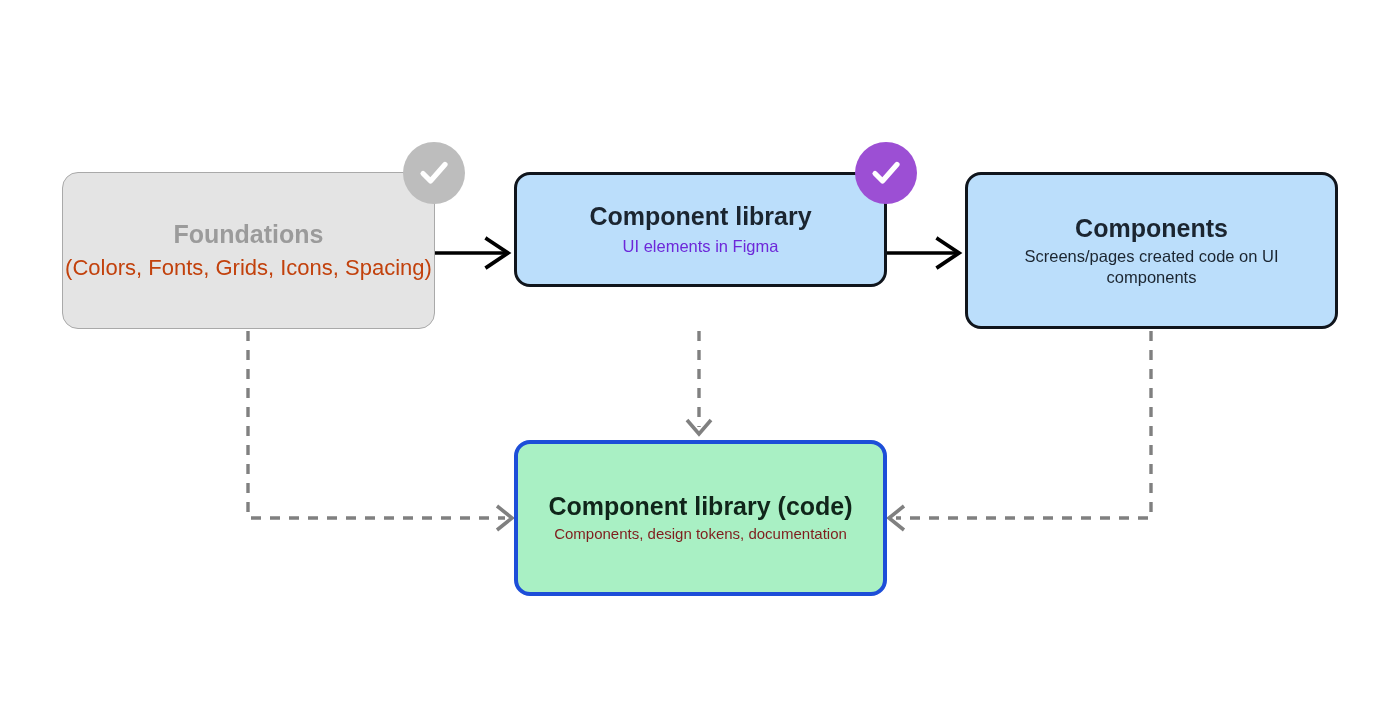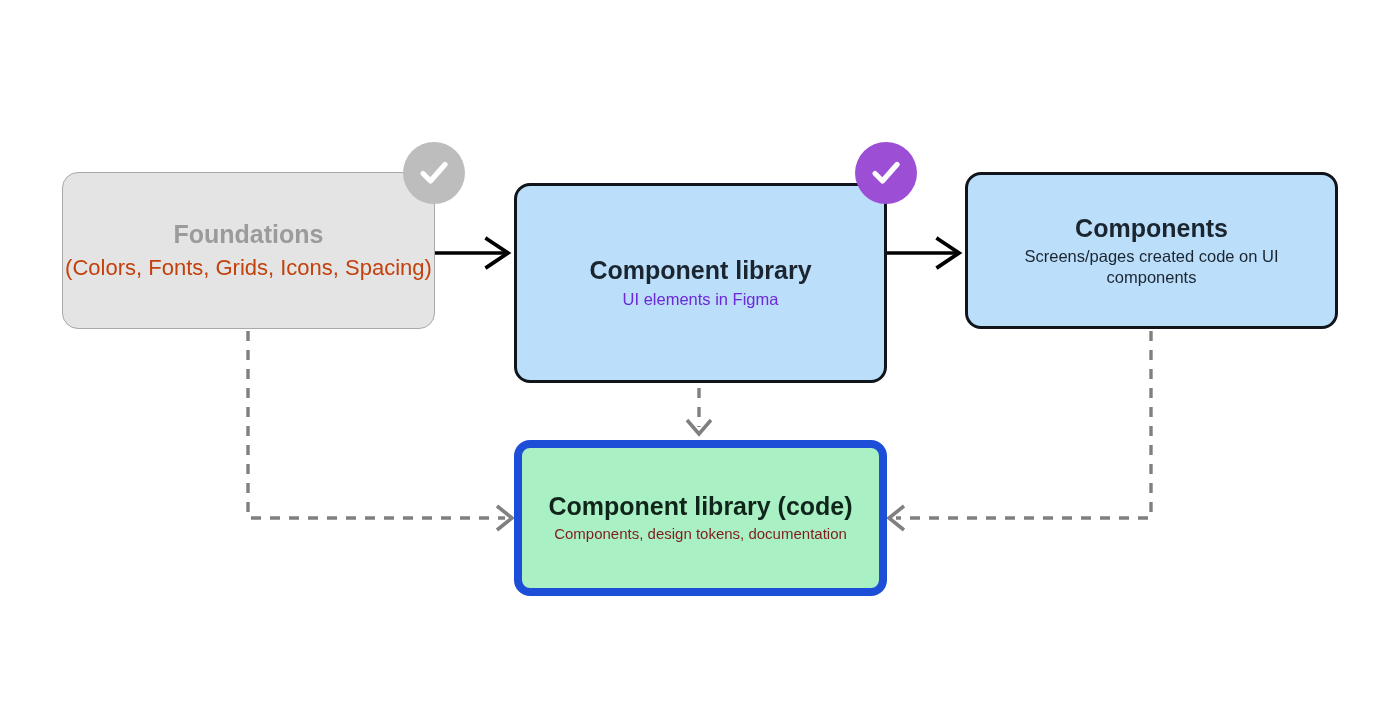--- a/index.html
+++ b/index.html
@@ -63,23 +63,23 @@
     margin-bottom: 4px;
   }
   #node-foundations .subtitle {
     font-size: 22px;
     color: #c2410c;
   }
 
   
   #node-component-library {
     left: 514px;
-    top: 183px;
-    width: 373px;
-    height: 200px;
+    top: 172px;
+    width: 373px;
+    height: 115px;
     background: #bbdefb;
     border: 3px solid #10151c;
     justify-content: center;
   }
   #node-component-library .title {
     font-size: 25px;
     color: #1b2530;
     margin-bottom: 4px;
   }
   #node-component-library .subtitle {
@@ -108,21 +108,21 @@
     max-width: 300px;
   }
 
   
   #node-component-library-code {
     left: 514px;
     top: 440px;
     width: 373px;
     height: 156px;
     background: #a9f0c4;
-    border: 8px solid #1d4ed8;
+    border: 4px solid #1d4ed8;
   }
   #node-component-library-code .title {
     font-size: 25px;
     color: #10251a;
     margin-bottom: 4px;
   }
   #node-component-library-code .subtitle {
     font-size: 15px;
     color: #7f1d1d;
   }

